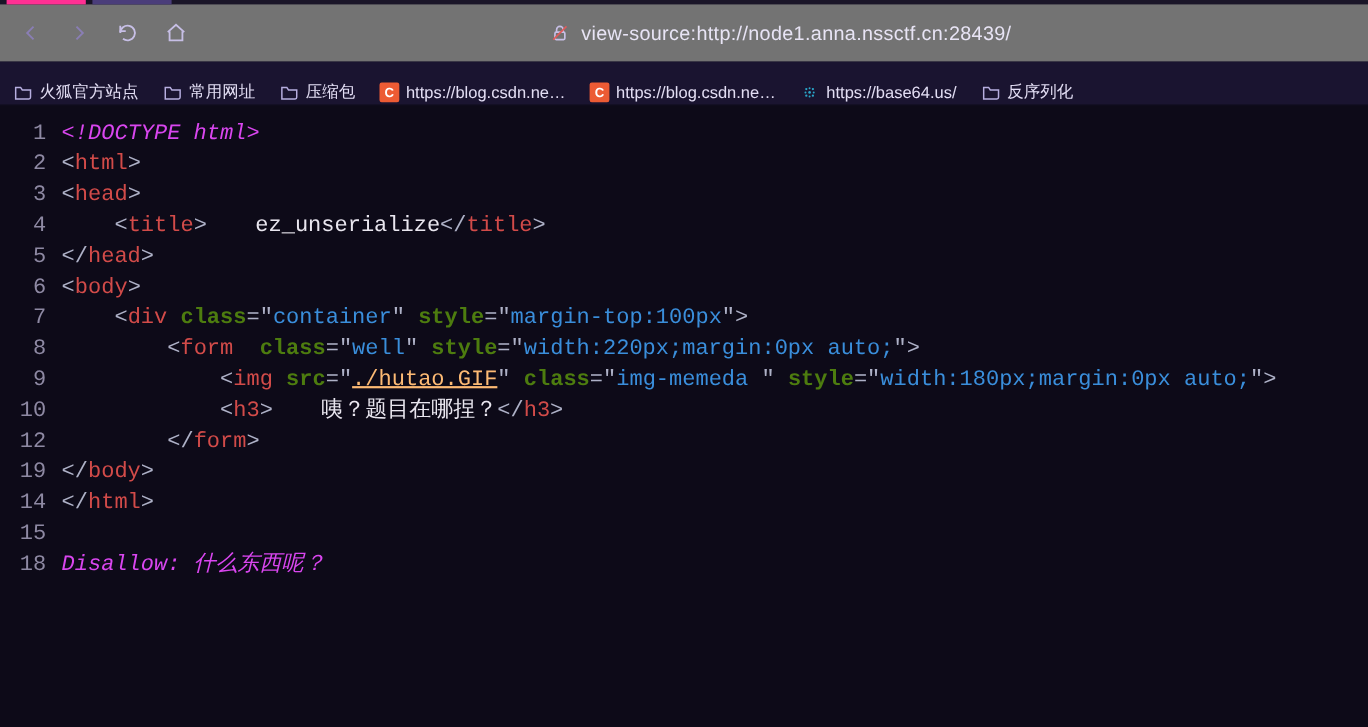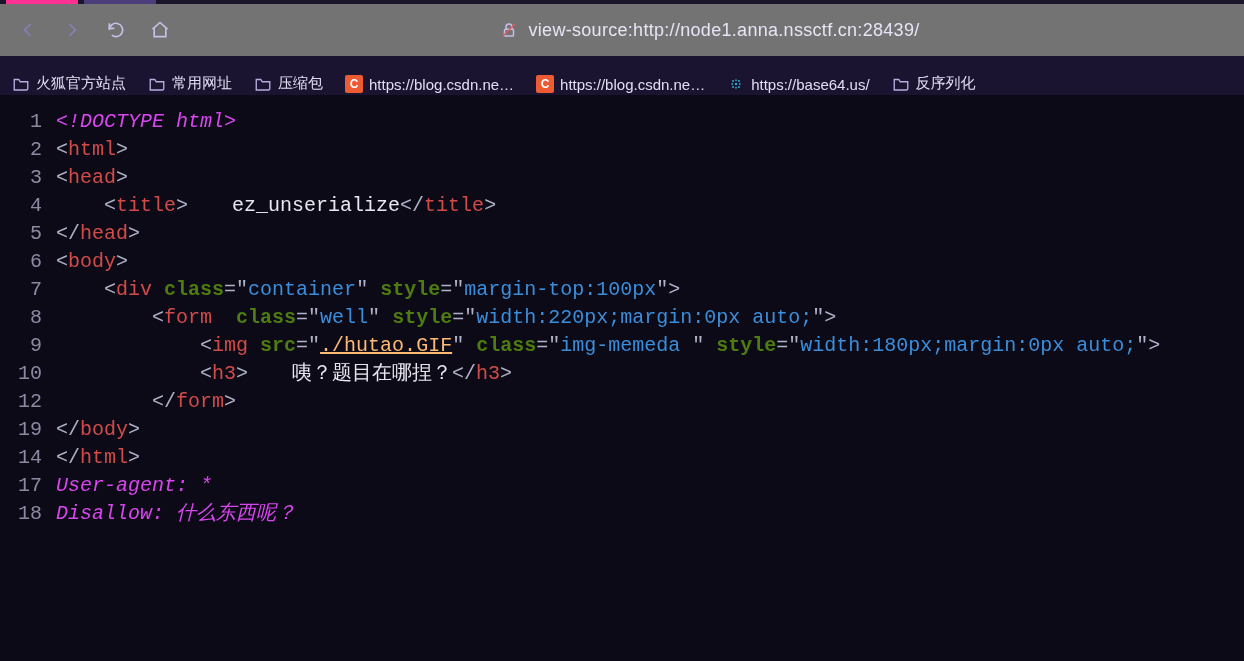--- a/index.html
+++ b/index.html
@@ -272,26 +272,26 @@
   <div class="line">
     <span class="ln">19</span>
     <span class="code"><span class="c-punct">&lt;/</span><span class="c-tag">body</span><span class="c-punct">&gt;</span></span>
   </div>
 
   <div class="line">
     <span class="ln">14</span>
     <span class="code"><span class="c-punct">&lt;/</span><span class="c-tag">html</span><span class="c-punct">&gt;</span></span>
   </div>
 
-
-
-  <div class="line">
-    <span class="ln">17</span>
-    <span class="code"><span class="c-comment">User-agent: *</span></span>
-  </div>
+  <div class="line">
+    <span class="ln">15</span>
+    <span class="code"></span>
+  </div>
+
+
 
   <div class="line">
     <span class="ln">18</span>
     <span class="code"><span class="c-comment">Disallow: 什么东西呢？</span></span>
   </div>
 
 
 </div>
 
 </body></html>

